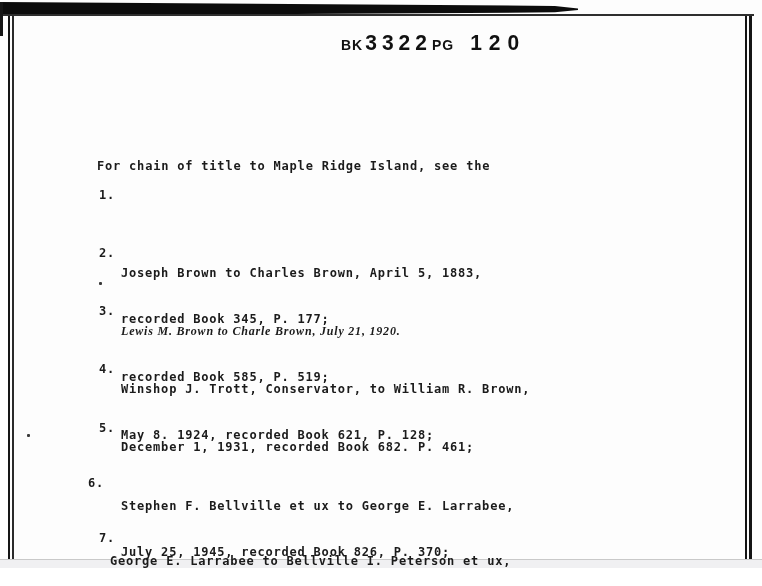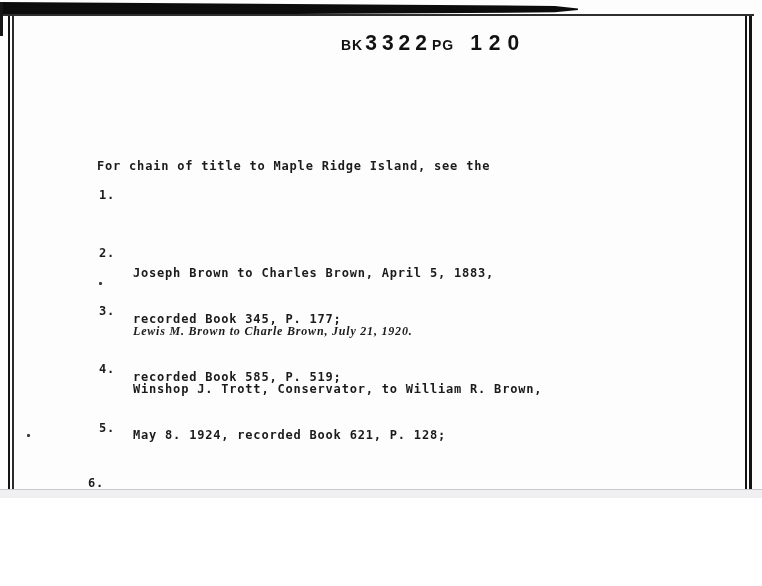--- a/index.html
+++ b/index.html
@@ -1,18 +1,18 @@
 <!DOCTYPE html>
 <html><head>
 <meta charset="utf-8">
 <style>
   html,body{margin:0;padding:0;background:#ffffff;}
   #page{
     position:relative;
-    width:762px;height:498px;
+    width:762px;height:568px;
     background:#fdfdfd;
     overflow:hidden;
     font-family:"DejaVu Sans Mono","Liberation Mono",monospace;
     color:#1b1b1b;
   }
   
   .top-bar{
     position:absolute;left:0;top:2px;width:578px;height:14px;background:#0c0c0c;
     clip-path:polygon(0 0,96% 28%,100% 46%,100% 58%,96% 74%,0 100%);
   }
@@ -38,21 +38,21 @@
   }
   .stamp .small{font-size:14px;letter-spacing:1px;}
   .stamp .big{font-size:21px;letter-spacing:5px;margin-left:2px;}
   .stamp .page-num{margin-left:16px;letter-spacing:7px;}
 
   
   .tw{font-size:12px;font-weight:bold;line-height:15.5px;letter-spacing:0.8px;white-space:pre;}
   .intro{position:absolute;left:97px;top:128px;}
   .deed{position:absolute;left:99px;}
   .deed .num{position:absolute;left:0;top:0;}
-  .deed .body{margin-left:34px;}
+  .deed .body{margin-left:22px;}
   #deed-6{left:88px;}
   #deed-6 .body{margin-left:22px;}
   .it{font-style:italic;font-family:Liberation Serif, serif;}
 </style>
 </head>
 <body>
 
 <div id="page">
 
   <div class="top-bar"></div>
@@ -97,26 +97,28 @@
     <span class="num">3.</span>
     <div class="body">
       <div><span class="it"></span><span>Winshop J. Trott, Conservator, to William R. Brown,</span></div>
       <div>May 8. 1924, recorded Book 621, P. 128;</div>
     </div>
   </div>
 
   <div class="deed tw" id="deed-4" style="top:362px">
     <span class="num">4.</span>
     <div class="body">
+      <div>December 1, 1931, recorded Book 682. P. 461;</div>
     </div>
   </div>
 
   <div class="deed tw" id="deed-5" style="top:421px">
     <span class="num">5.</span>
     <div class="body">
+      <div><span class="it"></span><span>Stephen F. Bellville et ux to George E. Larrabee,</span></div>
       <div>July 25, 1945, recorded Book 826, P. 370;</div>
     </div>
   </div>
 
   <div class="deed tw" id="deed-6" style="top:476px">
     <span class="num">6.</span>
     <div class="body">
       <div><span class="it"></span><span>George E. Larrabee to Bellville I. Peterson et ux,</span></div>
       
     </div>

